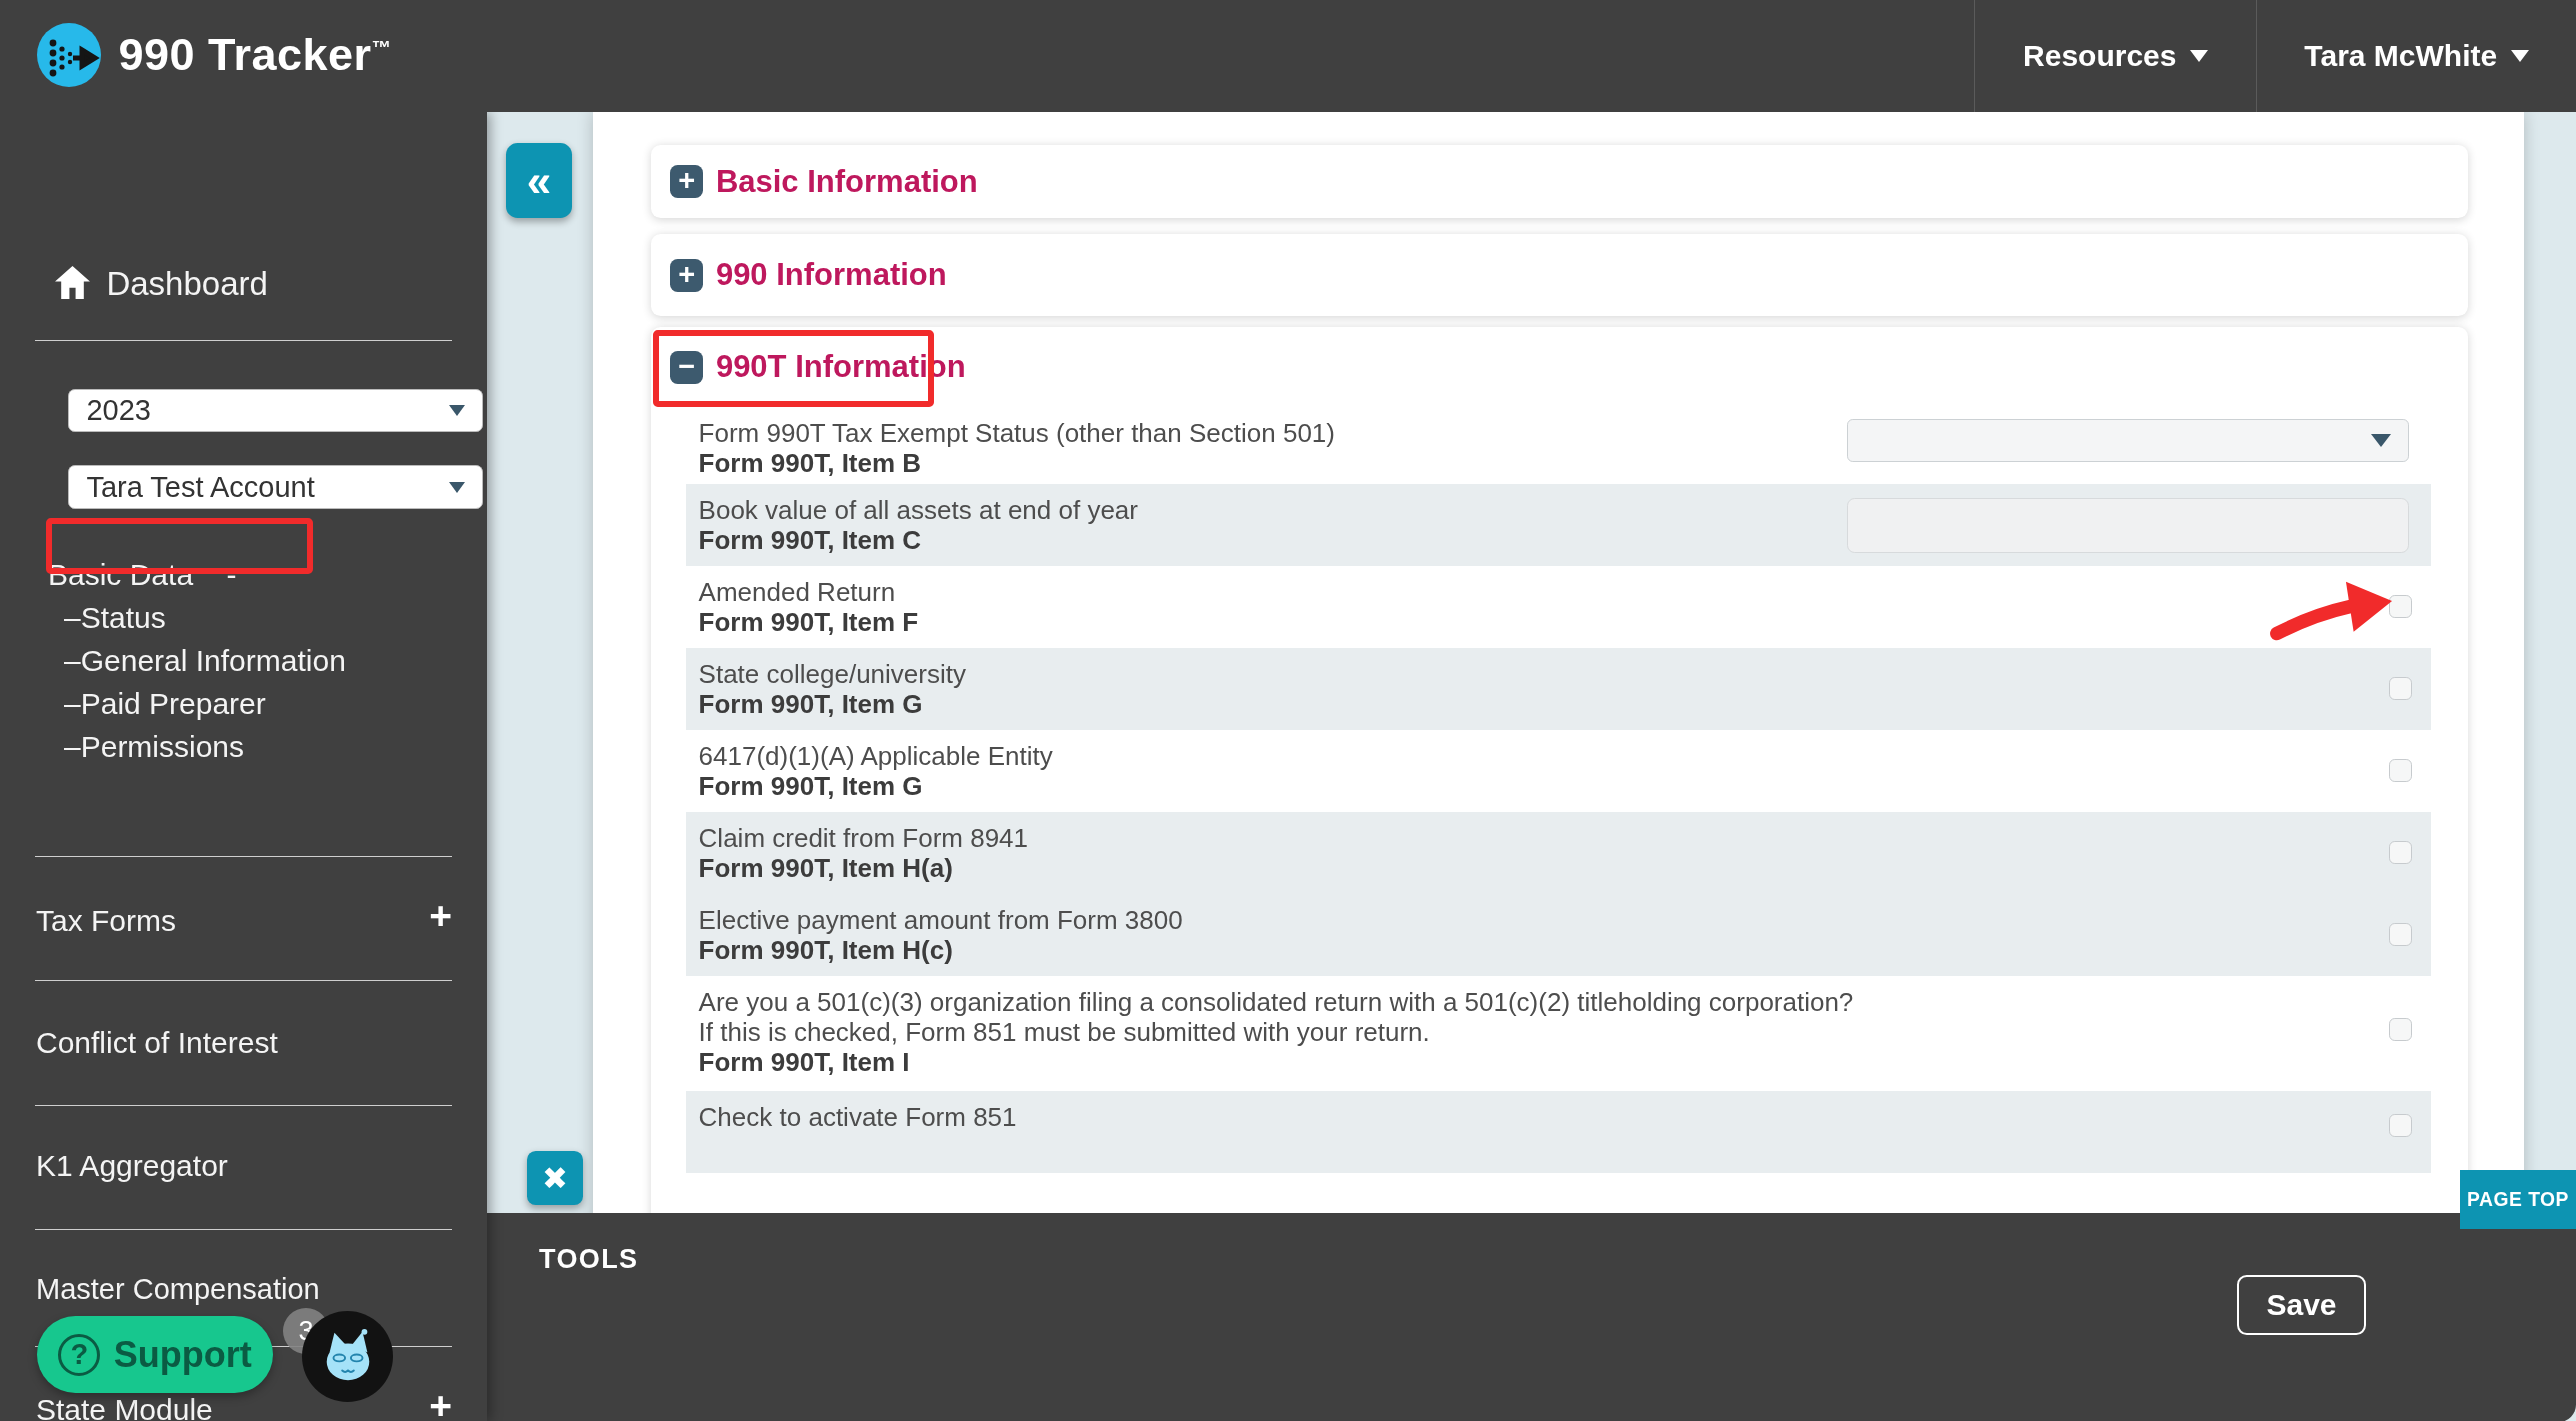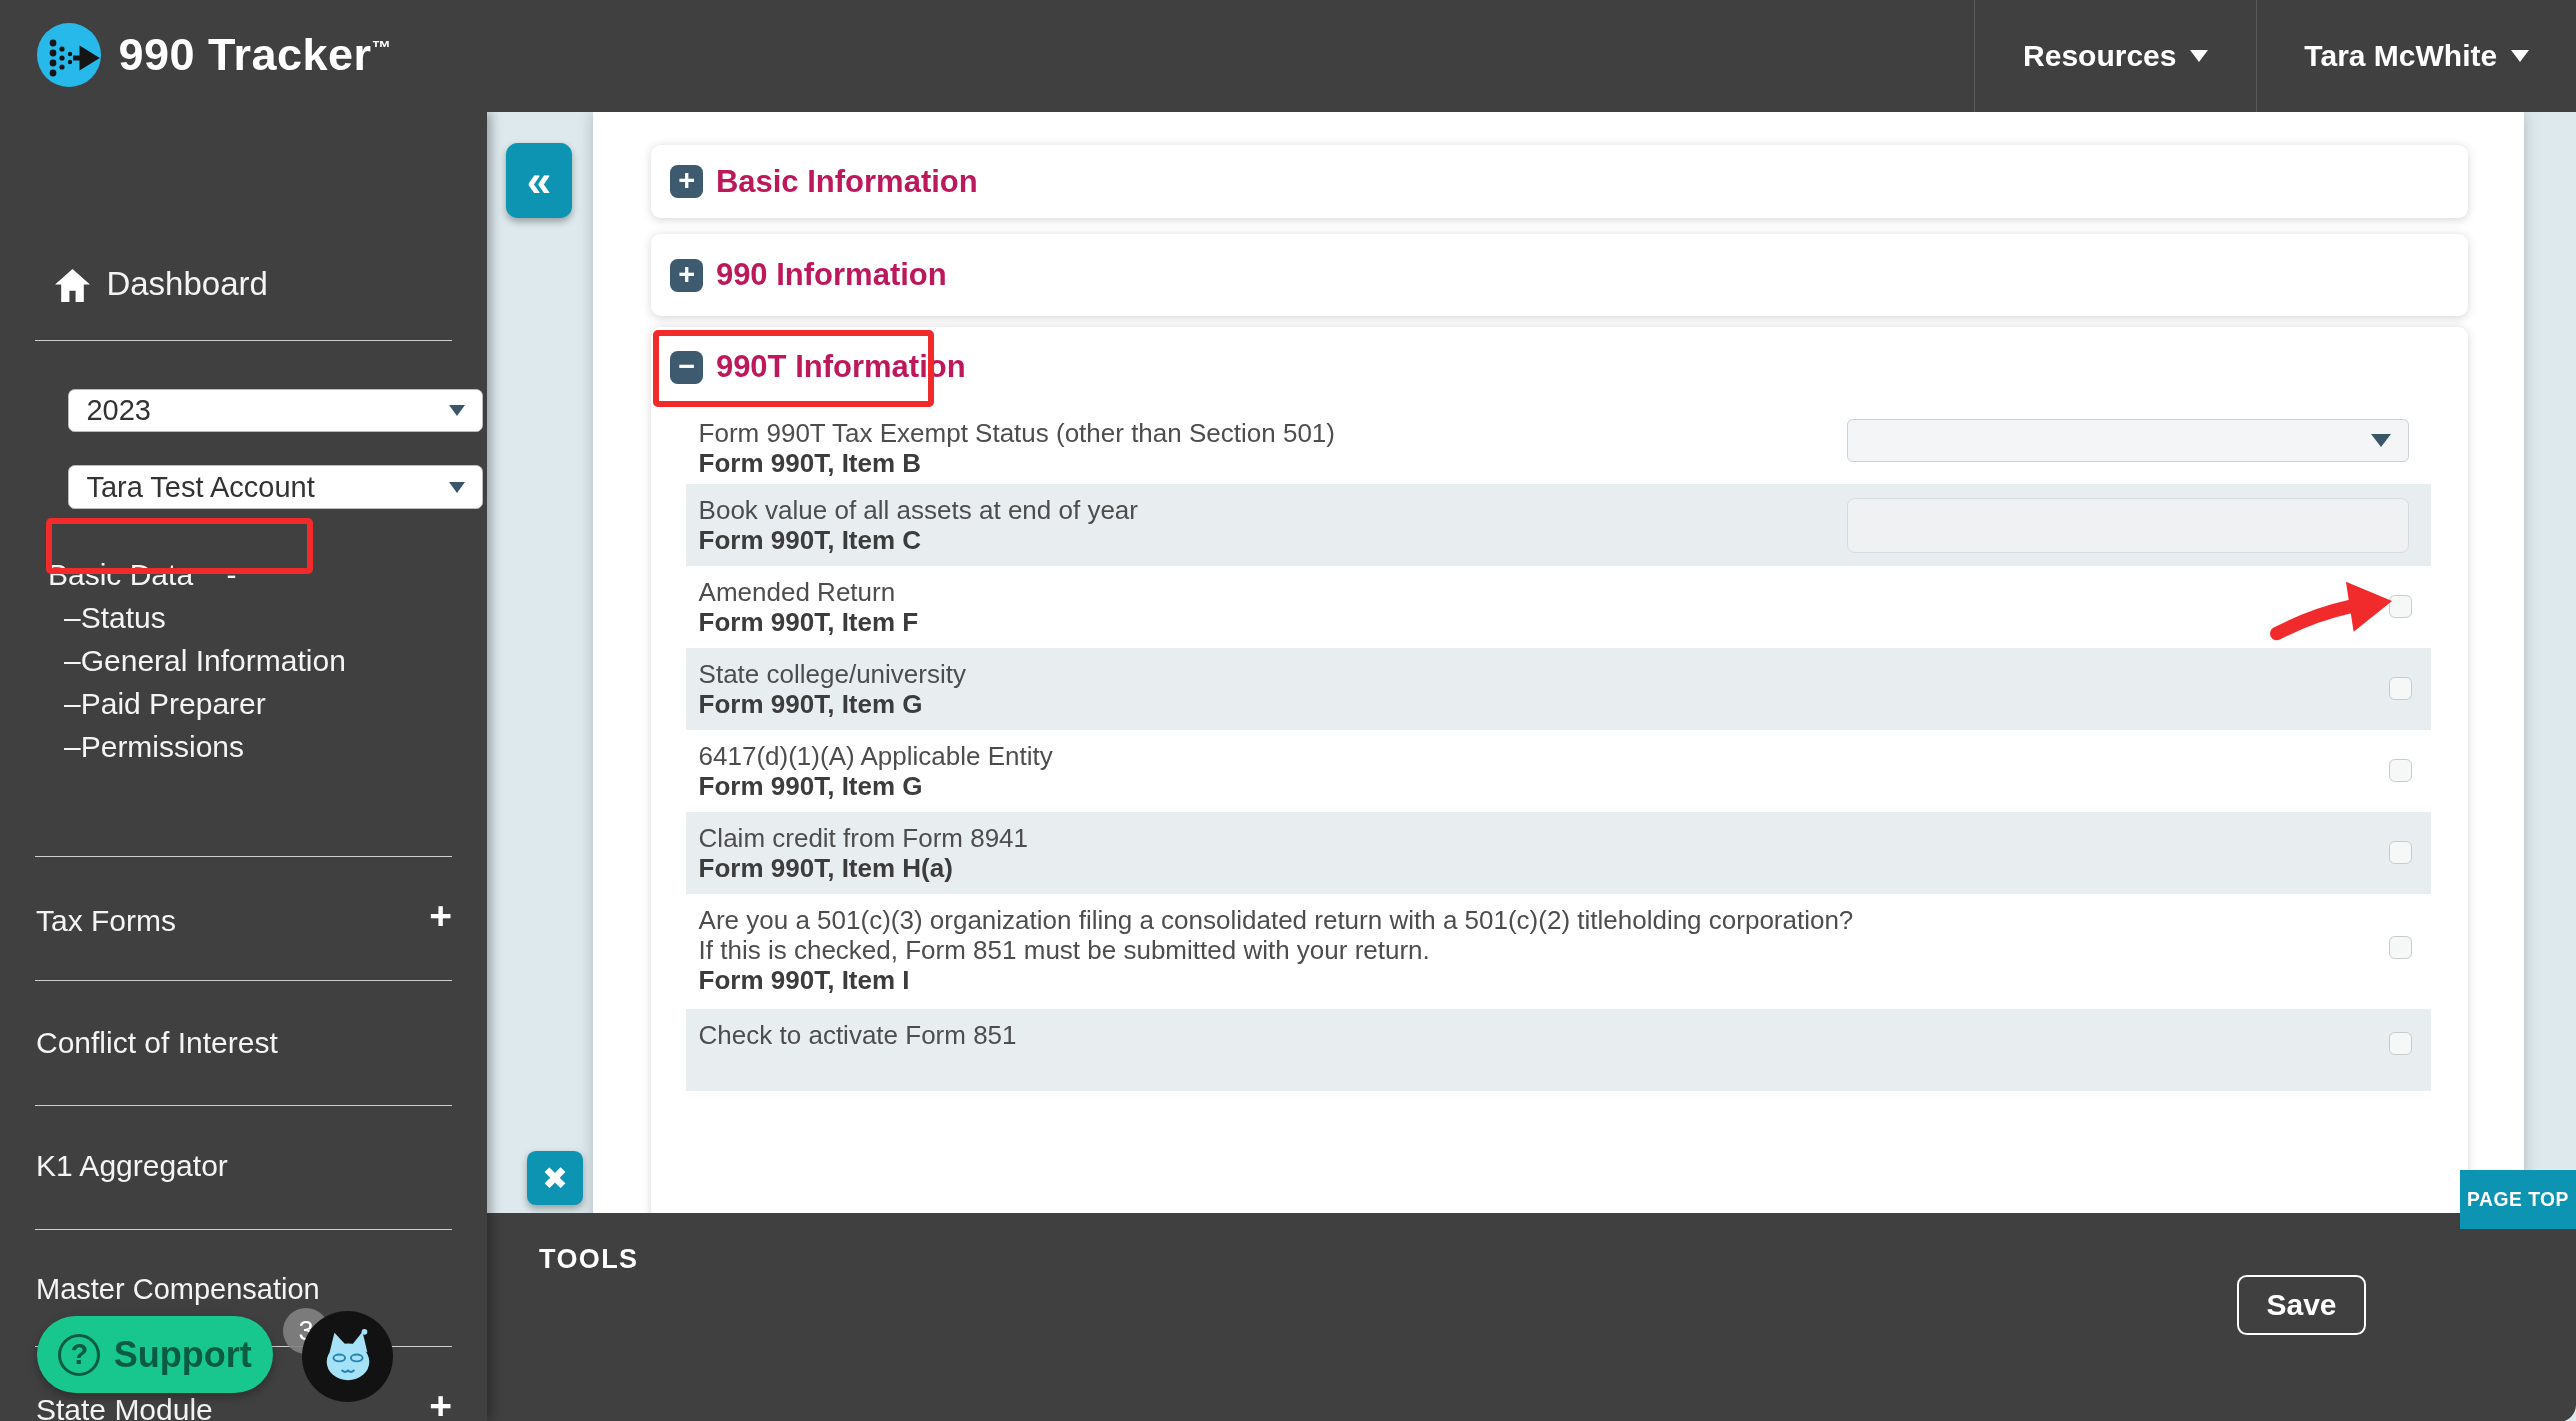--- a/index.html
+++ b/index.html
@@ -16,21 +16,21 @@
   .hdr-nav { position:absolute; right:0; top:0; height:112px; display:flex; }
   .hdr-item { height:112px; display:flex; align-items:center; justify-content:center; border-left:1px solid #5b5b5b; color:#fff; font-weight:bold; font-size:30px; cursor:pointer; }
   .hdr-item .tri { margin-left:13.5px; }
   .tri { width:0; height:0; border-left:9.7px solid transparent; border-right:9.7px solid transparent; border-top:12.6px solid #fff; display:inline-block; }
 
   
   .sidebar { position:absolute; left:0; top:112px; width:487px; height:1309px; background:#404040; z-index:30; box-shadow:3.9px 0 11.6px rgba(0,0,0,.35); color:#f4f4f4; }
   .sb-abs { position:absolute; }
   .sb-link { font-size:30px; color:#f4f4f4; cursor:pointer; white-space:nowrap; }
   .sb-divider { position:absolute; left:35px; width:417px; height:0; border-top:1.9px solid rgba(255,255,255,.75); }
-  .dash { display:flex; align-items:flex-end; font-size:33px; }
+  .dash { display:flex; align-items:flex-start; font-size:33px; }
   .dash svg { margin-right:15.4px; }
   .sb-select { position:absolute; left:36px; width:415px; background:#fff; border-radius:6.8px; border:1px solid #bbb; display:flex; align-items:center; color:#333; font-size:29px; padding:0 17.4px; cursor:pointer;margin-left:32px; }
   .sb-select .tri { margin-left:auto; border-top-color:#3a576a; border-left-width:8.7px; border-right-width:8.7px; border-top-width:11.6px; }
   .plus-glyph { position:absolute; right:35px; color:#fff; font-weight:bold; font-size:39px; line-height:1; cursor:pointer; }
 
   .support-pill { position:absolute; left:37px; top:1316px; width:236px; height:77px; background:#17c78e; border-radius:39px; display:flex; align-items:center; justify-content:center; cursor:pointer; z-index:50; box-shadow:0 3.9px 9.7px rgba(0,0,0,.3); }
   .support-q { width:42px; height:42px; border:3.9px solid #0b5b43; border-radius:50%; color:#0b5b43; font-weight:bold; font-size:29px; display:flex; align-items:center; justify-content:center; margin-right:13.5px; }
   .support-label { color:#0b5b43; font-weight:bold; font-size:36px; }
   .notif-badge { position:absolute; left:283px; top:1308px; width:46px; height:46px; border-radius:50%; background:rgba(130,130,130,.9); color:#fff; font-size:27px; display:flex; align-items:center; justify-content:center; z-index:51; }
   .avatar { position:absolute; left:302px; top:1311px; width:91px; height:91px; border-radius:50%; background:#121212; z-index:52; cursor:pointer; display:flex; align-items:center; justify-content:center; }
@@ -226,20 +226,25 @@
       <div class="cbox" style="top:29px;"></div>
     </div>
 
     <div class="row gray h85">
       <div class="row-label">Claim credit from Form 8941</div>
       <div class="row-item">Form 990T, Item H(a)</div>
       <div class="cbox" style="top:29px;"></div>
     </div>
 
 
+    <div class="row gray h85">
+      <div class="row-label">Elective payment amount from Form 3800</div>
+      <div class="row-item">Form 990T, Item H(c)</div>
+      <div class="cbox" style="top:29px;"></div>
+    </div>
 
     <div class="row h119">
       <div class="row-label">Are you a 501(c)(3) organization filing a consolidated return with a 501(c)(2) titleholding corporation?</div>
       <div class="row-label">If this is checked, Form 851 must be submitted with your return.</div>
       <div class="row-item">Form 990T, Item I</div>
       <div class="cbox" style="top:42px;"></div>
     </div>
 
     <div class="row gray h85">
       <div class="row-label">Check to activate Form 851</div>

